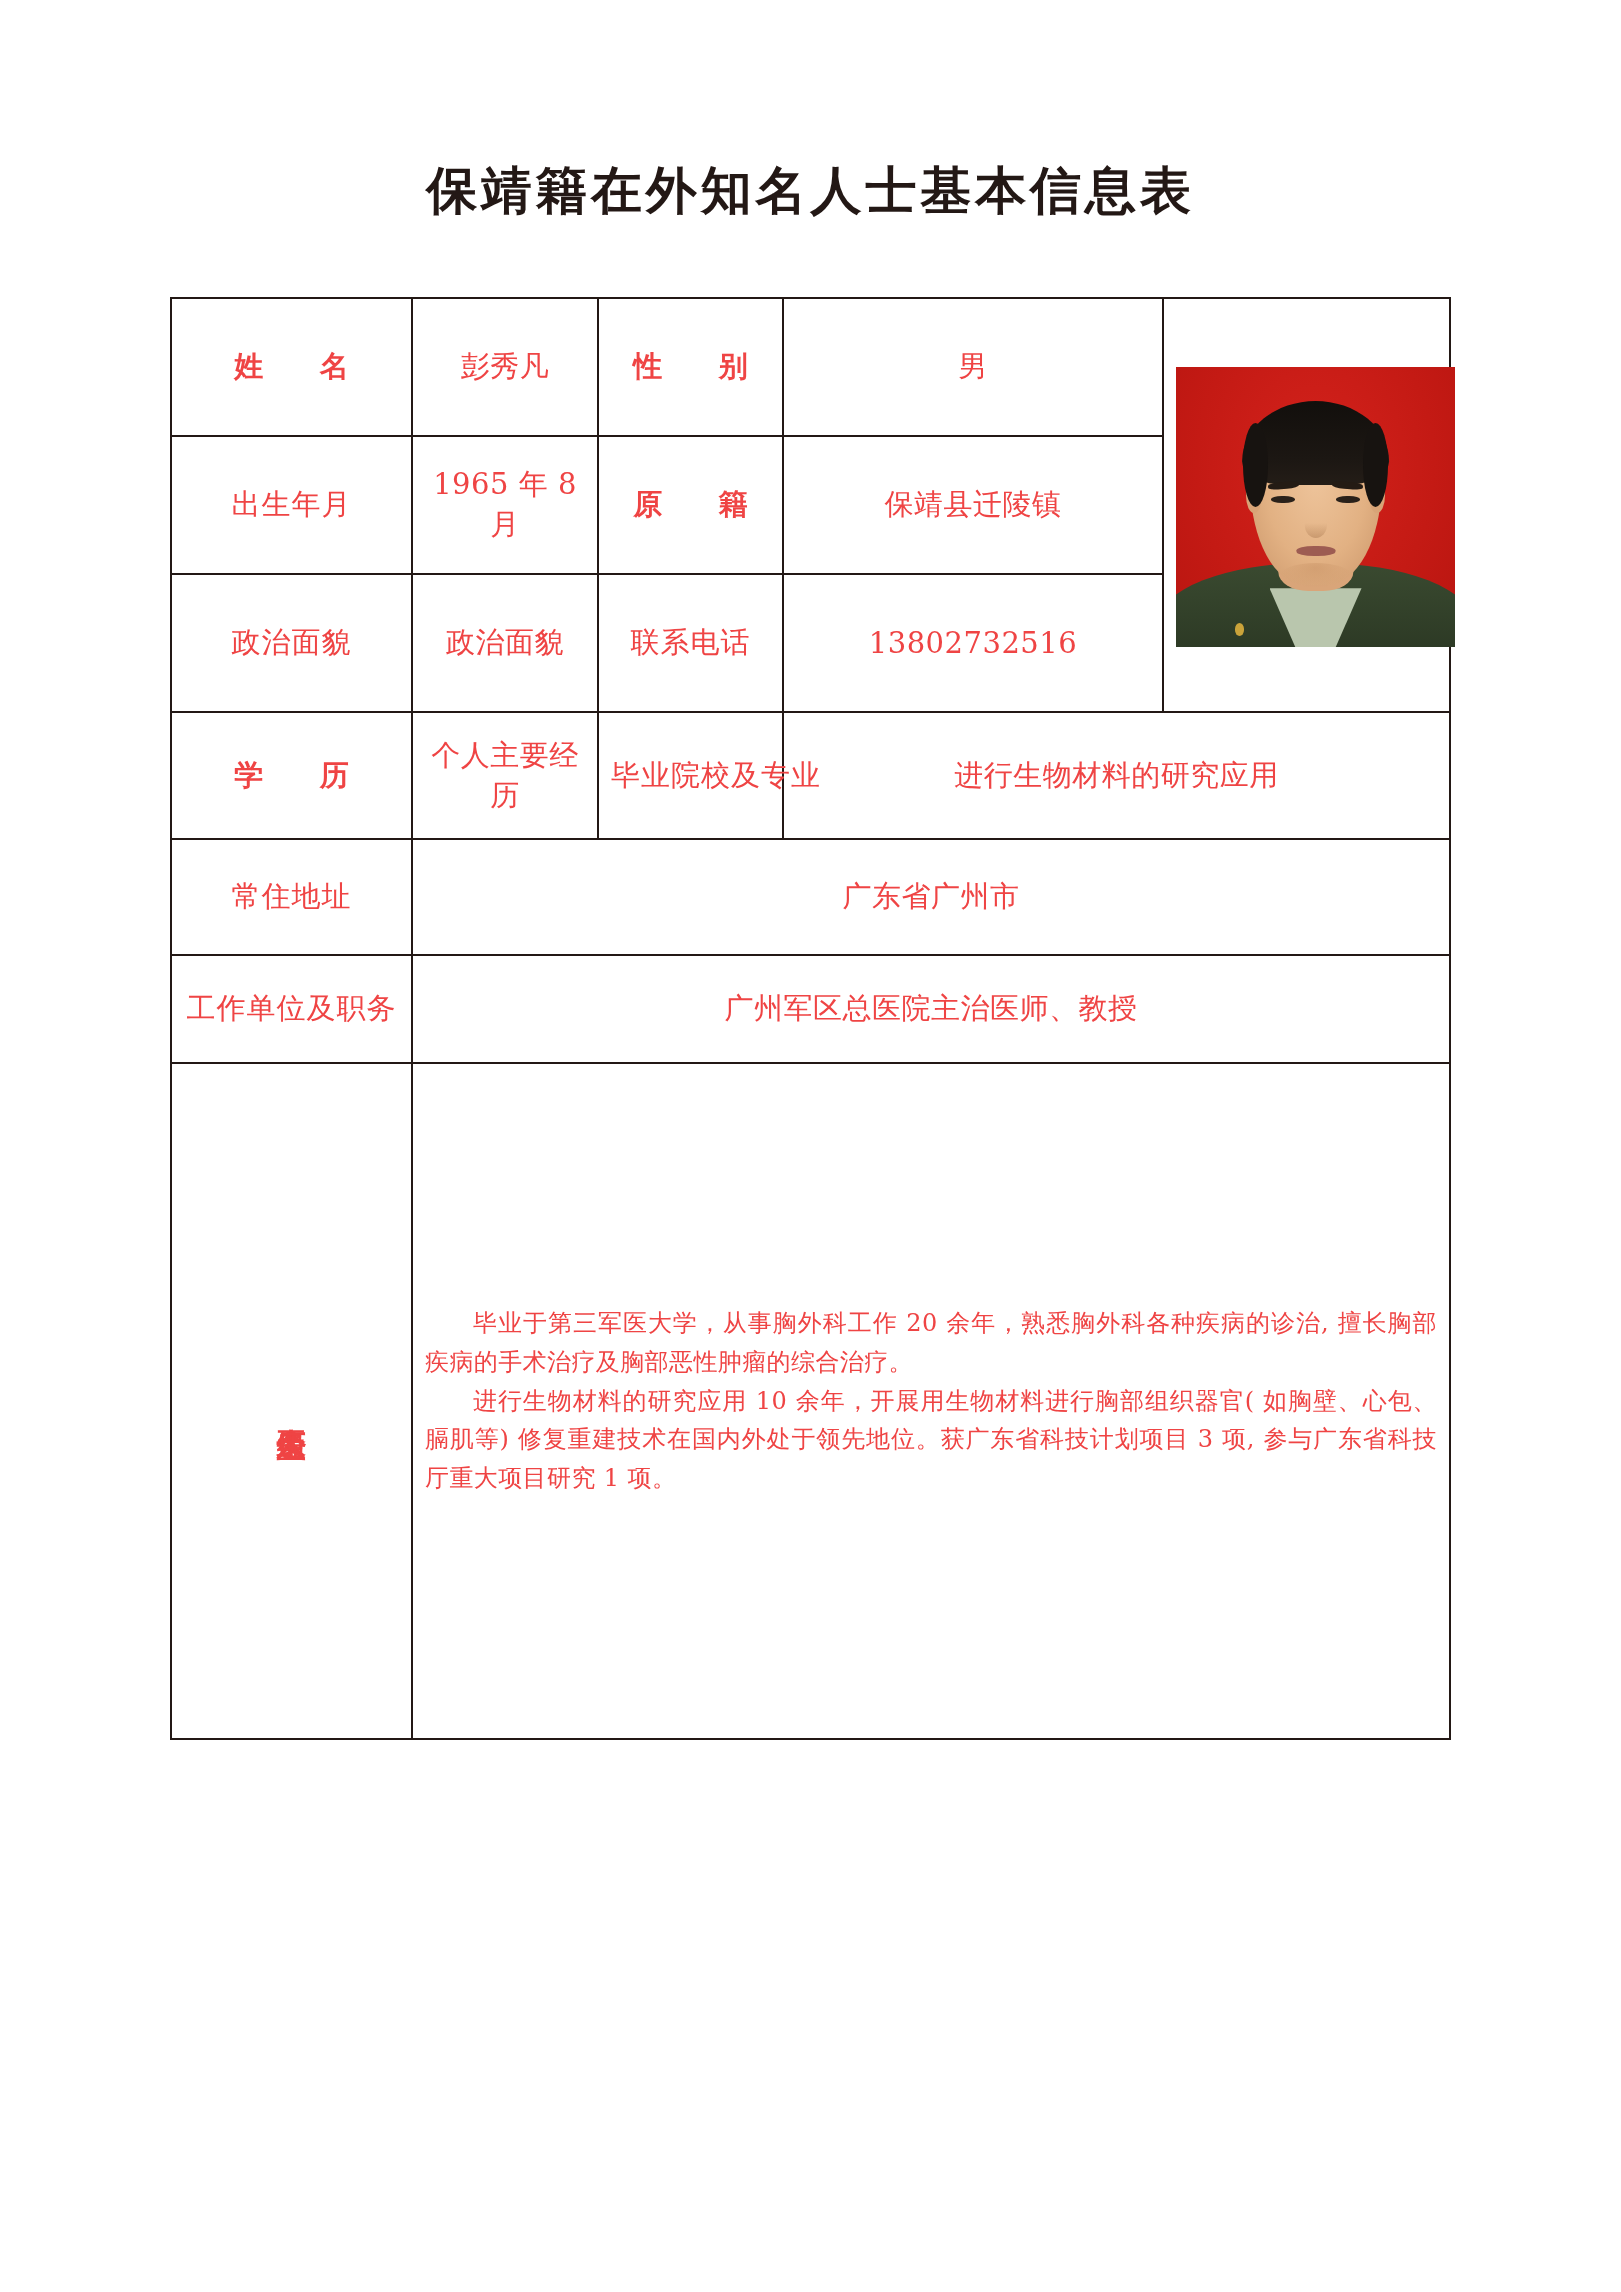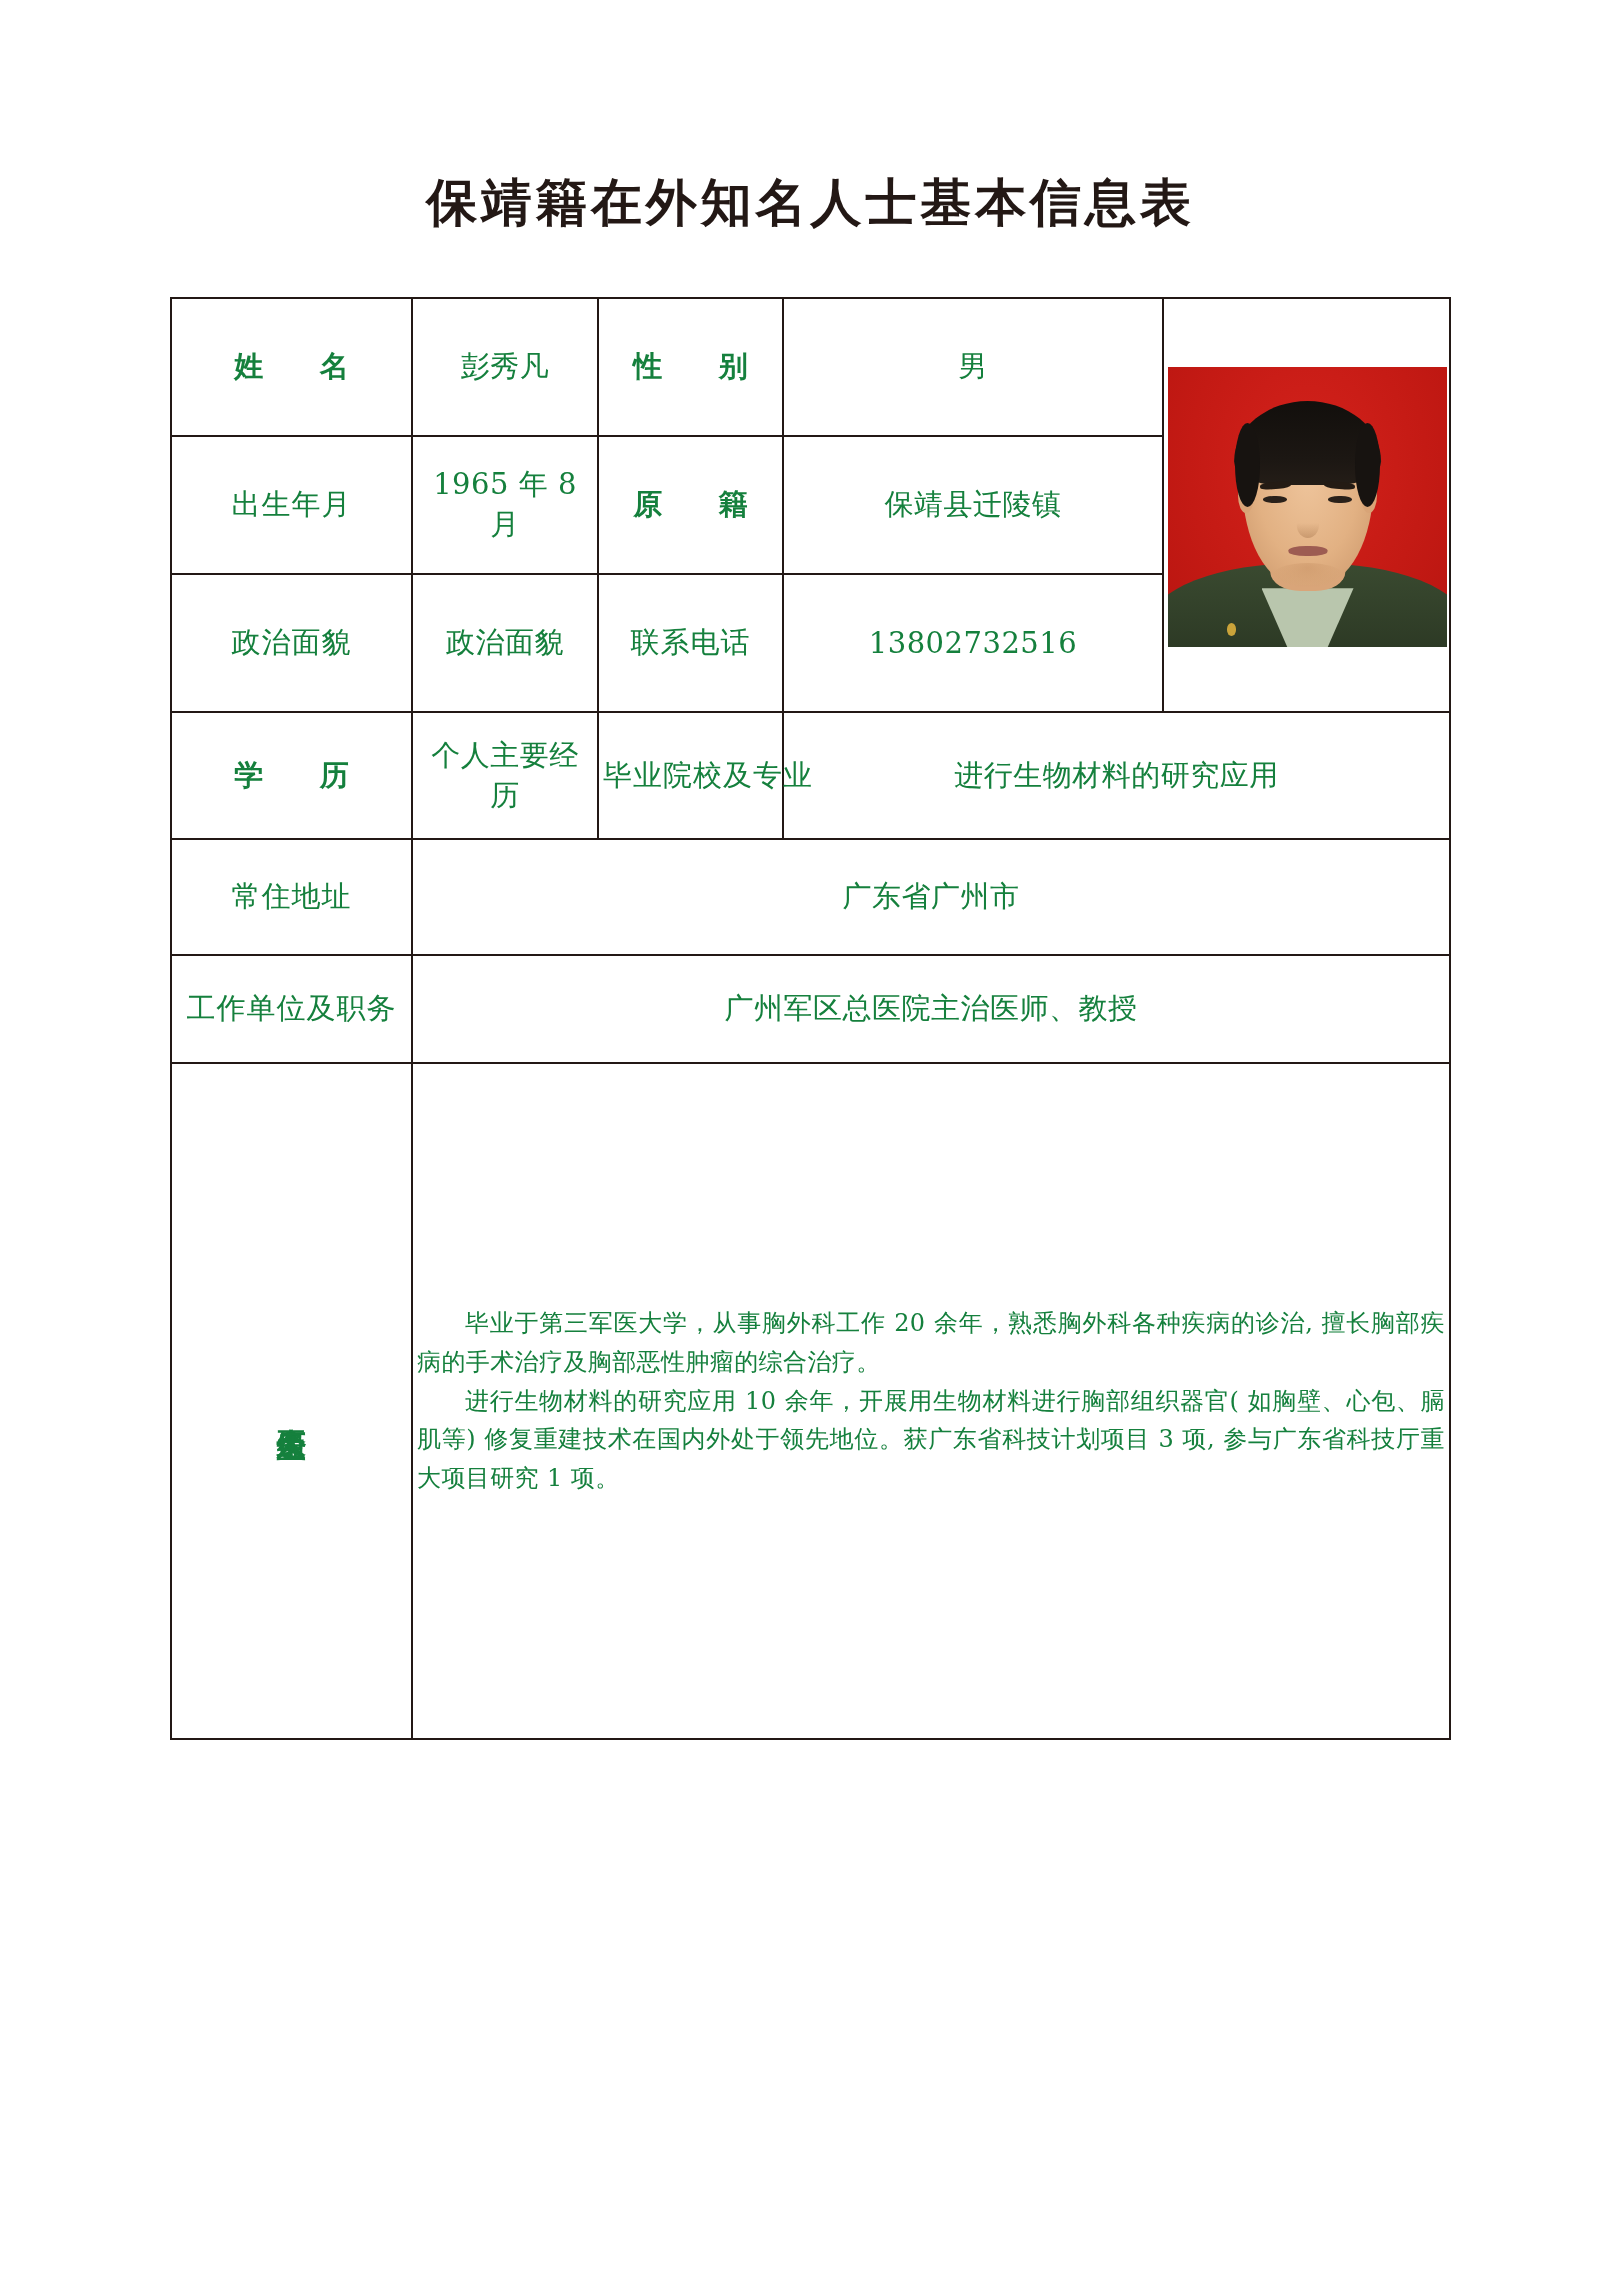--- a/index.html
+++ b/index.html
@@ -22,39 +22,38 @@
     left: 0;
     top: 165px;
     width: 1621px;
     text-align: center;
     font-size: 51px;
     font-weight: bold;
     letter-spacing: 3.9px;
     font-family: "DejaVu Serif", "Liberation Serif", serif;
     color: #231815;
     line-height: 1;
-    margin-top: 12px;
   }
 
   
   #info-table {
     position: absolute;
     left: 170px;
     top: 297px;
     width: 1280px;
     border-collapse: collapse;
     table-layout: fixed;
   }
   #info-table td {
     border: 2.9px solid #231815;
-    padding: 4px;
+    padding: 12px;
     vertical-align: middle;
     text-align: center;
     font-size: 29px;
-    color: #15803d;
+    color: #ef4444;
     font-family: "DejaVu Serif", "Liberation Serif", serif;
   }
   .lbl {
     font-weight: normal;
     letter-spacing: 1px;
     white-space: nowrap;
   }
   .lbl-sp {
     font-weight: bold;
     letter-spacing: 13.7px;

